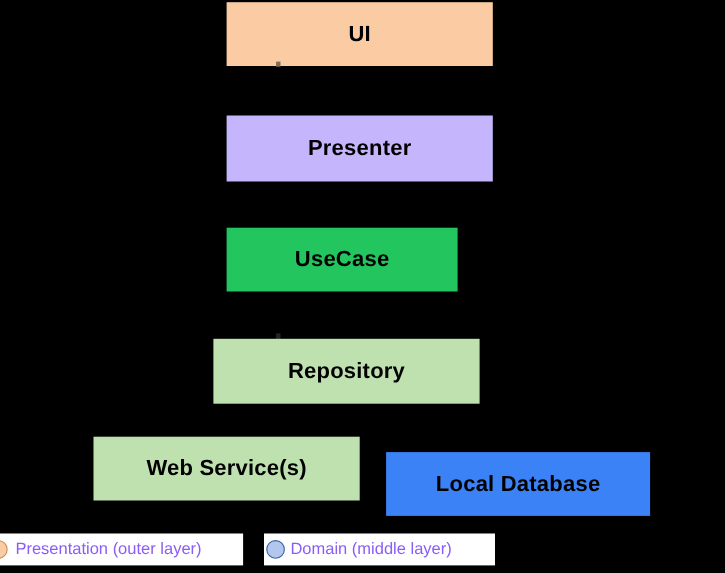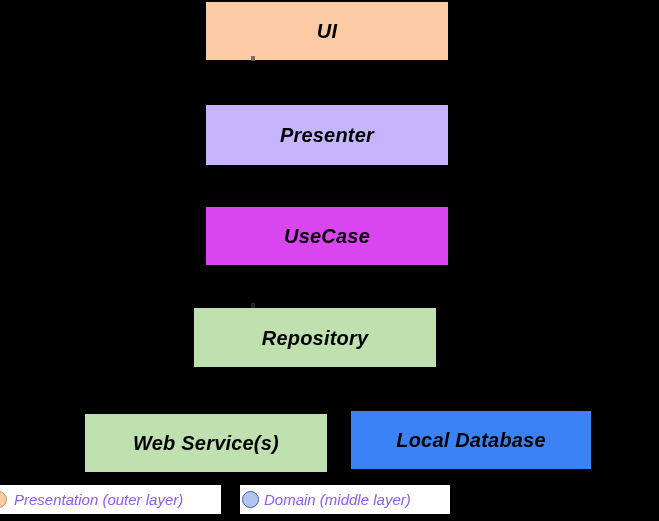--- a/index.html
+++ b/index.html
@@ -15,44 +15,43 @@
     font-family: "Liberation Sans", sans-serif;
   }
 
   .canvas {
     position: absolute;
     left: 0;
     top: 0;
     width: 659px;
     height: 521px;
     background: #000000;
-    font-style: italic;
   }
 
   
   .node {
     position: absolute;
     display: flex;
     align-items: center;
     justify-content: center;
     box-sizing: border-box;
     color: #000000;
     font-weight: bold;
     font-size: 20px;
     letter-spacing: 0.2px;
     line-height: 1;
     text-align: center;
     white-space: nowrap;
   }
 
   .node-ui        { left: 206px; top: 2px;   width: 242px; height: 58px;  background: #FBCCA3; }
   .node-presenter { left: 206px; top: 105px; width: 242px; height: 60px;  background: #c4b5fd; }
-  .node-usecase   { left: 206px; top: 207px; width: 242px; height: 58px;  background: #d946ef; }
+  .node-usecase   { left: 206px; top: 207px; width: 210px; height: 58px;  background: #22c55e; }
   .node-repository{ left: 194px; top: 308px; width: 242px; height: 59px;  background: #BFE1B0; }
-  .node-webservice{ left: 85px;  top: 414px; width: 242px; height: 58px;  background: #BFE1B0; }
+  .node-webservice{ left: 85px;  top: 397px; width: 242px; height: 58px;  background: #BFE1B0; }
   .node-localdb   { left: 351px; top: 411px; width: 240px; height: 58px;  background: #3b82f6; }
 
   
   .tick {
     position: absolute;
     width: 4px;
     height: 5px;
     background: #6b5a4c;
     opacity: 0.85;
   }

